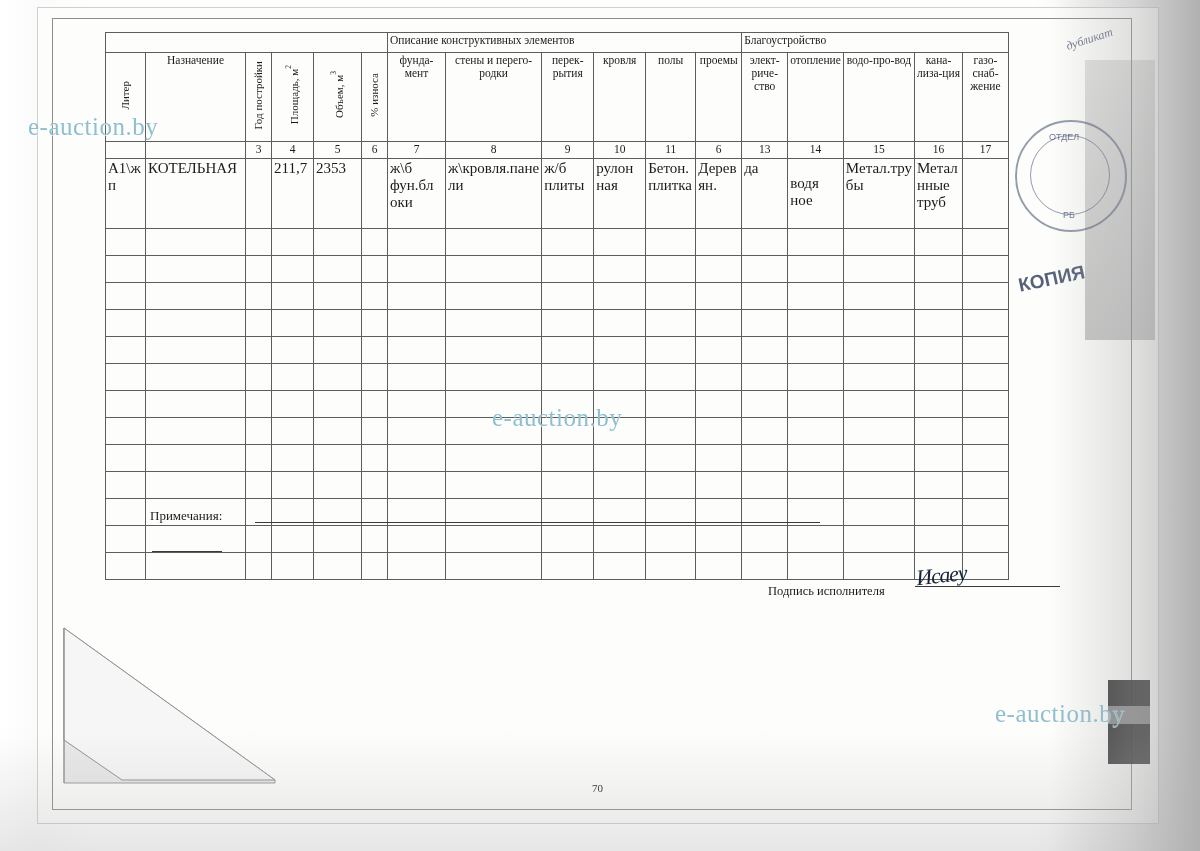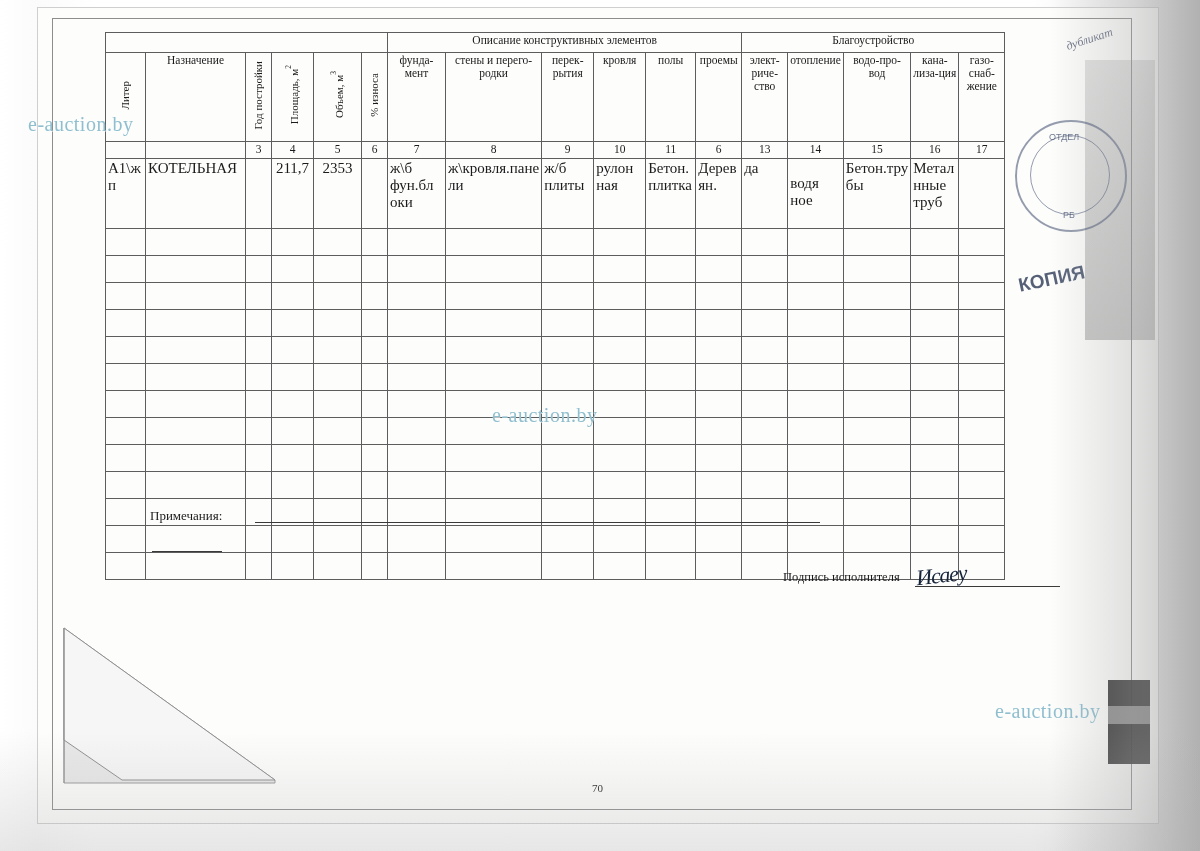--- a/index.html
+++ b/index.html
@@ -47,21 +47,21 @@
     color:#1b1b1b;
     table-layout:fixed;
   }
   table.form td,table.form th{
     border:1px solid #5d5d5d;
     padding:1px 2px;
     vertical-align:top;
     font-weight:normal;
     line-height:1.12;
   }
-  .ctr{text-align:center;margin-top:16px;}
+  .ctr{text-align:left;margin-top:16px;}
   .hdr-group{height:17px;font-size:11.5px;}
   .colhead{height:86px;text-align:center;vertical-align:middle;font-size:11.5px;}
   .numrow td{height:14px;text-align:center;font-size:11.5px;}
   .datarow td{height:52px;font-size:15px;vertical-align:top;}
   .emptyrow td{height:24px;}
   .vert{
     writing-mode:vertical-rl;
     transform:rotate(180deg);
     white-space:nowrap;
     margin:0 auto;
@@ -70,21 +70,21 @@
   }
   .vcell{text-align:center;vertical-align:middle;}
   .vbox{display:flex;align-items:center;justify-content:center;height:82px;}
   sup{font-size:7.5px;}
 
   
   #notes{position:absolute;left:150px;top:508px;font-size:13px;color:#1b1b1b;}
   #notes .lbl{display:inline-block;}
   #noteline1{position:absolute;left:255px;top:522px;width:565px;border-bottom:1px solid #3a3a3a;}
   #noteline2{position:absolute;left:152px;top:551px;width:70px;border-bottom:1px solid #3a3a3a;}
-  #sig{position:absolute;left:768px;top:570px;font-size:12.5px;color:#1b1b1b;margin-left:15px;}
+  #sig{position:absolute;left:768px;top:584px;font-size:12.5px;color:#1b1b1b;}
   #sigline{position:absolute;left:915px;top:586px;width:145px;border-bottom:1px solid #3a3a3a;}
   #sigmark{
     position:absolute;left:916px;top:559px;width:120px;height:28px;
     font-family:"Liberation Serif",serif;font-style:italic;font-size:22px;color:#16243a;
     transform:rotate(-6deg);
     letter-spacing:-1px;
   }
 
   
   #pageno{position:absolute;left:592px;top:782px;font-size:11px;color:#2a2a2a;}
@@ -128,21 +128,21 @@
   #darkblock2{
     position:absolute;left:1108px;top:706px;width:42px;height:18px;
     background:#8d8d8d;
   }
 
   
   .wm{
     position:absolute;
     font-family:"Liberation Serif",serif;
     color:#8fbfcf;
-    font-size:20px;
+    font-size:25px;
     letter-spacing:.5px;
     text-shadow:0 1px 0 rgba(255,255,255,.6);
     white-space:nowrap;
   }
   #wm1{left:28px;top:113px;}
   #wm2{left:492px;top:404px;}
   #wm3{left:995px;top:700px;}
 </style>
 </head>
 <body>
@@ -272,21 +272,21 @@
         <td class="ctr">2353</td>
         <td></td>
         <td>ж\б фун.бл оки</td>
         <td>ж\кровля.пане ли</td>
         <td>ж/б плиты</td>
         <td>рулон ная</td>
         <td>Бетон. плитка</td>
         <td>Дерев ян.</td>
         <td>да</td>
         <td style="padding-top:16px">водя ное</td>
-        <td>Бетон.тру бы</td>
+        <td>Метал.тру бы</td>
         <td>Метал нные труб</td>
         <td></td>
       </tr>
 
       </tbody>
         <tbody id="blank-rows">
           <tr class="emptyrow">
             <td>&nbsp;</td>
             <td>&nbsp;</td>
             <td>&nbsp;</td>

